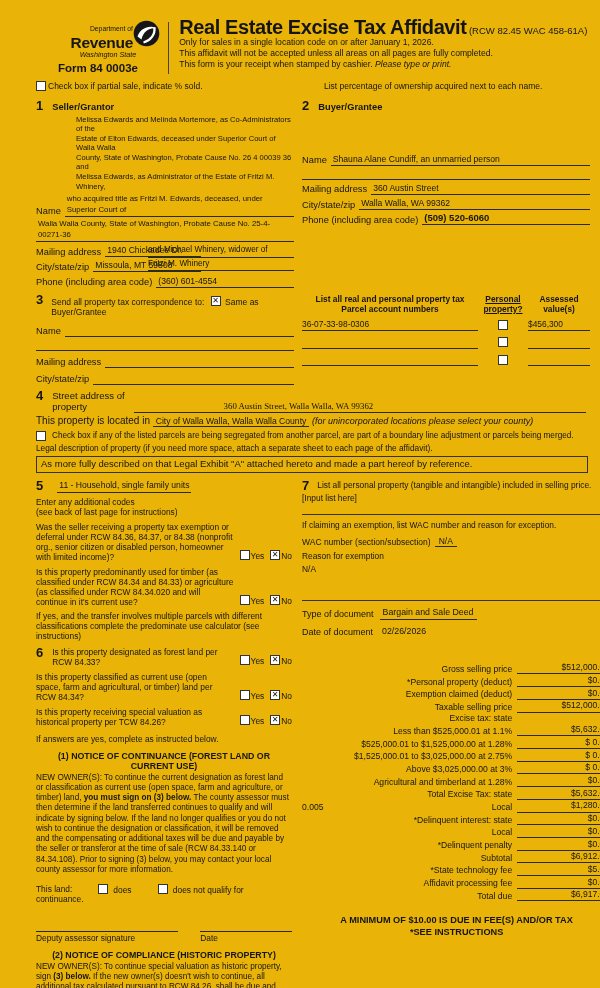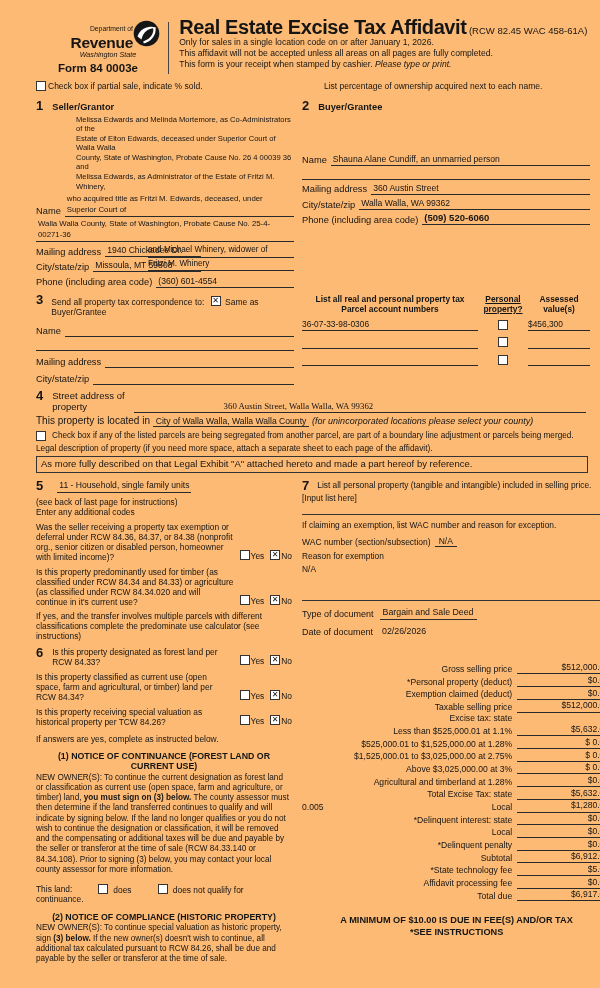--- a/index.html
+++ b/index.html
@@ -1,16 +1,16 @@
 <!DOCTYPE html>
 <html><head>
 <meta charset="utf-8">
 <style>
   html,body{margin:0;padding:0;background:#fff;}
-  .page{position:relative;width:600px;height:988px;background:#fdba74;color:#151515;
+  .page{position:relative;width:600px;height:988px;background:#eab308;color:#151515;
     font-family:"Liberation Sans",sans-serif;font-size:8.5px;line-height:10.5px;
     box-sizing:border-box;padding:20px 10px 0 36px;overflow:hidden;}
   .u{border-bottom:0.9px solid #2a2a2a;}
   .cb{display:inline-block;width:8px;height:8px;border:1px solid #333;position:relative;
     vertical-align:-1px;background:#fff;flex:none;}
   .cb.checked::before{content:"\2715";position:absolute;top:-1px;left:0.5px;font-size:8px;line-height:9px;}
   b{font-weight:bold;}
   
   .hdr{display:flex;}
   .logo-block{width:124px;flex:none;text-align:center;}
@@ -284,22 +284,22 @@
 
   <div class="cols">
 
     <div class="col-left">
       <div>
         <div class="s5head">
           <span class="sec-num">5</span>
           <span class="code u">11 - Household, single family units</span>
         </div>
         <div class="addl">
+          <div>Enter any additional codes</div>
           <div>(see back of last page for instructions)</div>
-          <div>Enter any additional codes</div>
         </div>
         <div class="qrow">
           <span class="qtext">Was the seller receiving a property tax exemption or deferral under RCW 84.36, 84.37, or 84.38 (nonprofit org., senior citizen or disabled person, homeowner with limited income)?</span>
           <span class="yn"><span class="cb"></span><span>Yes</span><span class="cb checked"></span><span>No</span></span>
         </div>
         <div class="qrow">
           <span class="qtext">Is this property predominantly used for timber (as classified under RCW 84.34 and 84.33) or agriculture (as classified under RCW 84.34.020 and will continue in it's current use?</span>
           <span class="yn"><span class="cb"></span><span>Yes</span><span class="cb checked"></span><span>No</span></span>
         </div>
         <div class="qnote">If yes, and the transfer involves multiple parcels with different classifications complete the predominate use calculator (see instructions)</div>
@@ -325,20 +325,30 @@
 
         <div class="notice-title">(1) NOTICE OF CONTINUANCE (FOREST LAND OR CURRENT USE)</div>
         <div class="notice"><span>NEW OWNER(S): To continue the current designation as forest land or classification as current use (open space, farm and agriculture, or timber) land, </span><b>you must sign on (3) below.</b><span> The county assessor must then determine if the land transferred continues to qualify and will indicate by signing below. If the land no longer qualifies or you do not wish to continue the designation or classification, it will be removed and the compensating or additional taxes will be due and payable by the seller or transferor at the time of sale (RCW 84.33.140 or 84.34.108). Prior to signing (3) below, you may contact your local county assessor for more information.</span></div>
 
         <div class="landrow">
           <span style="width:52px;"><span>This land:</span><br><span>continuance.</span></span>
           <span><span class="cb"></span> <span>does</span></span>
           <span style="margin-left:16px;"><span class="cb"></span> <span>does not qualify for</span></span>
         </div>
 
+        <div class="dep-row">
+          <div class="dep-l">
+            <div class="u dline"></div>
+            <div class="dcap">Deputy assessor signature</div>
+          </div>
+          <div class="dep-r">
+            <div class="u dline"></div>
+            <div class="dcap">Date</div>
+          </div>
+        </div>
 
         <div class="notice-title">(2) NOTICE OF COMPLIANCE (HISTORIC PROPERTY)</div>
         <div class="notice"><span>NEW OWNER(S): To continue special valuation as historic property, sign </span><b>(3) below.</b><span> If the new owner(s) doesn't wish to continue, all additional tax calculated pursuant to RCW 84.26, shall be due and payable by the seller or transferor at the time of sale.</span></div>
 
       </div>
     </div>
 
     <div class="col-right">
       <div class="s7head">
         <span class="sec-num">7</span>

